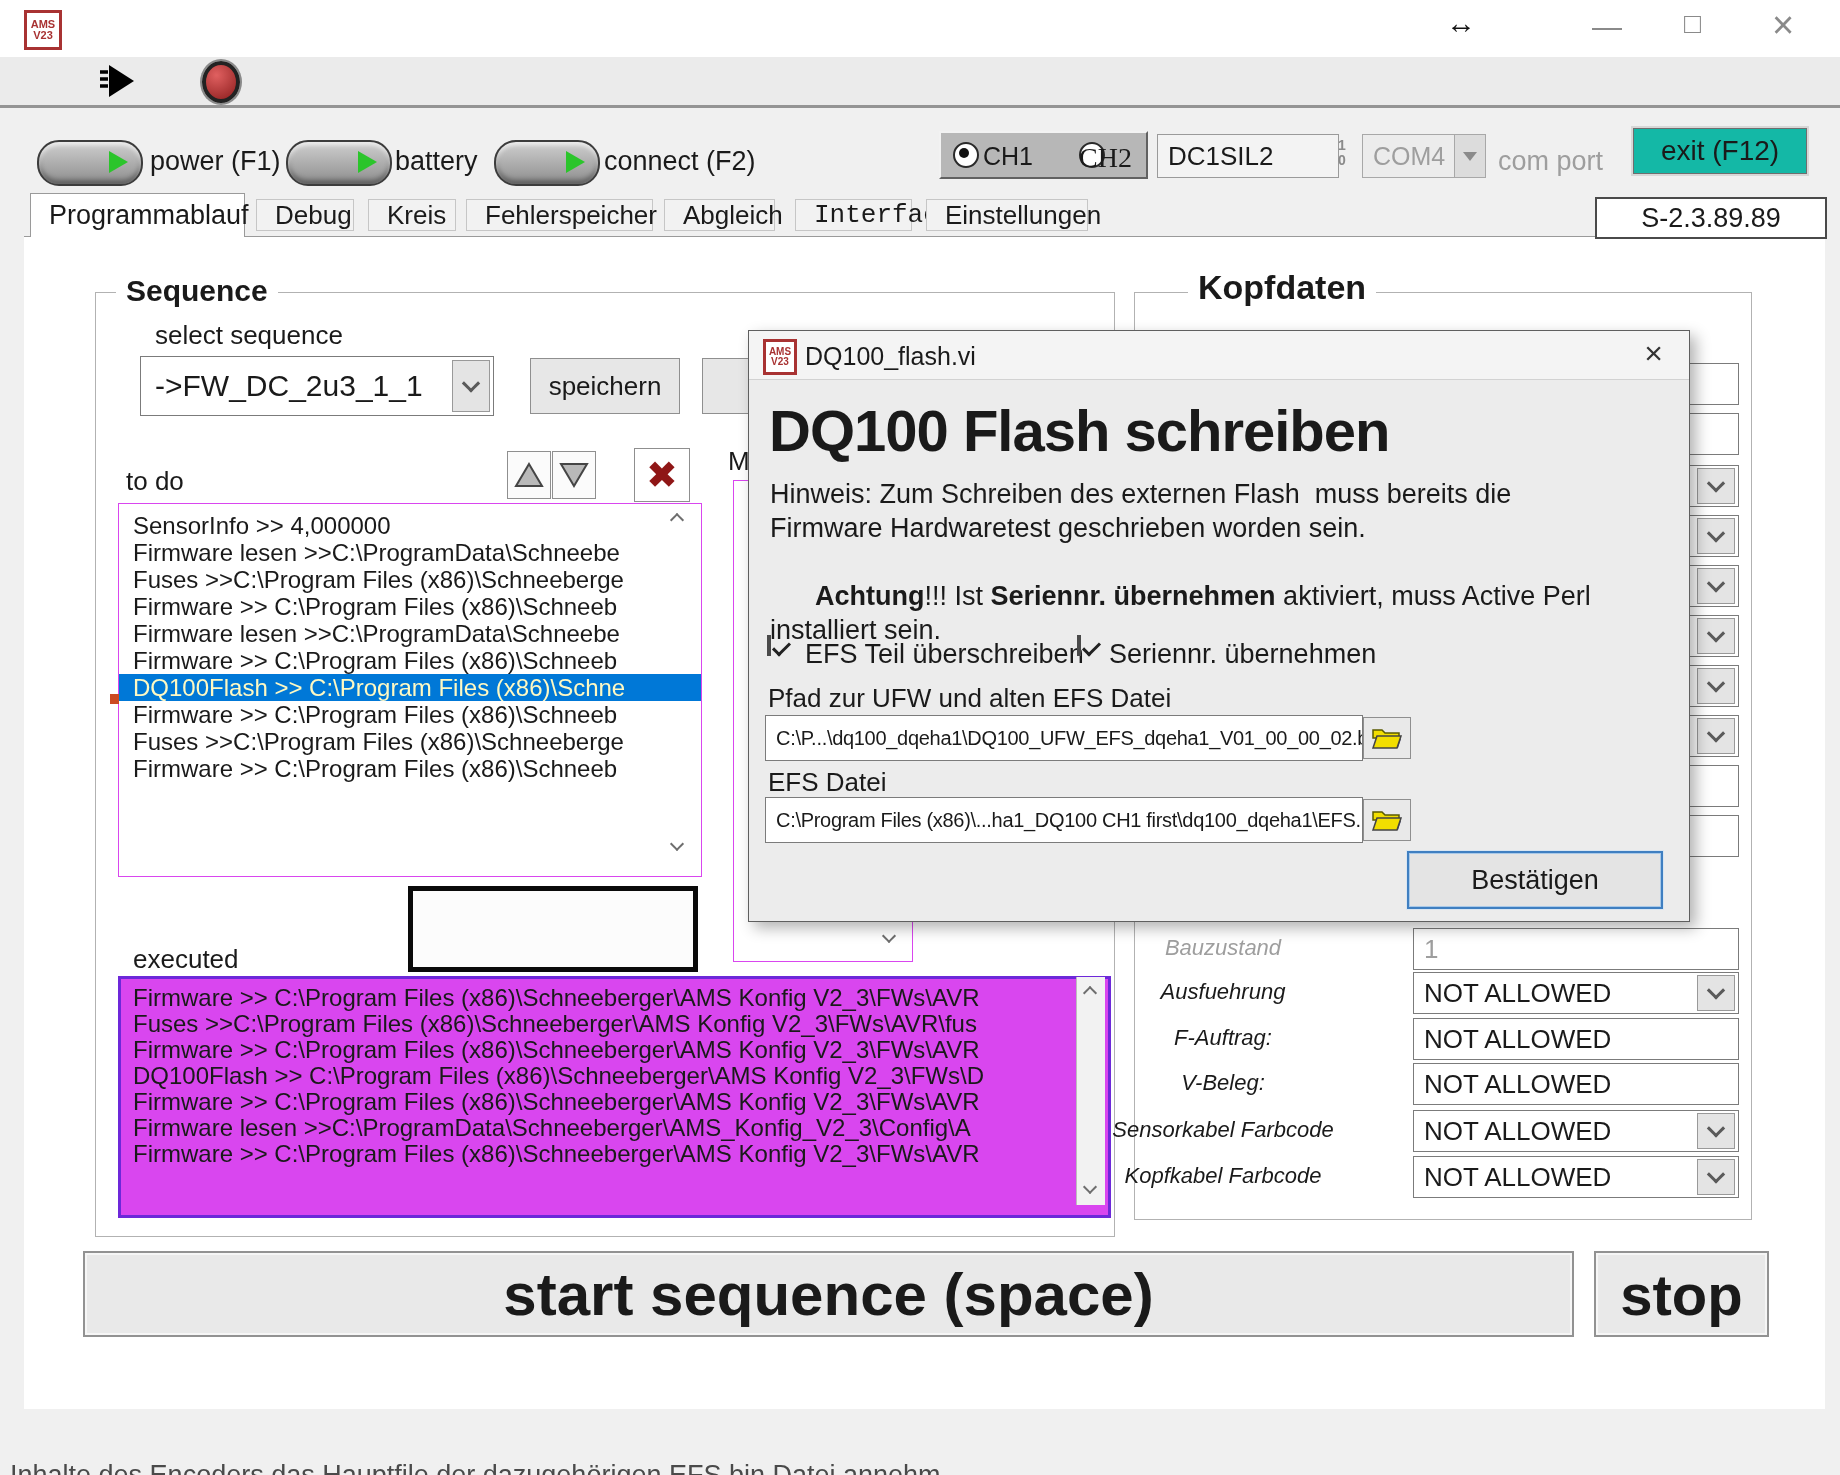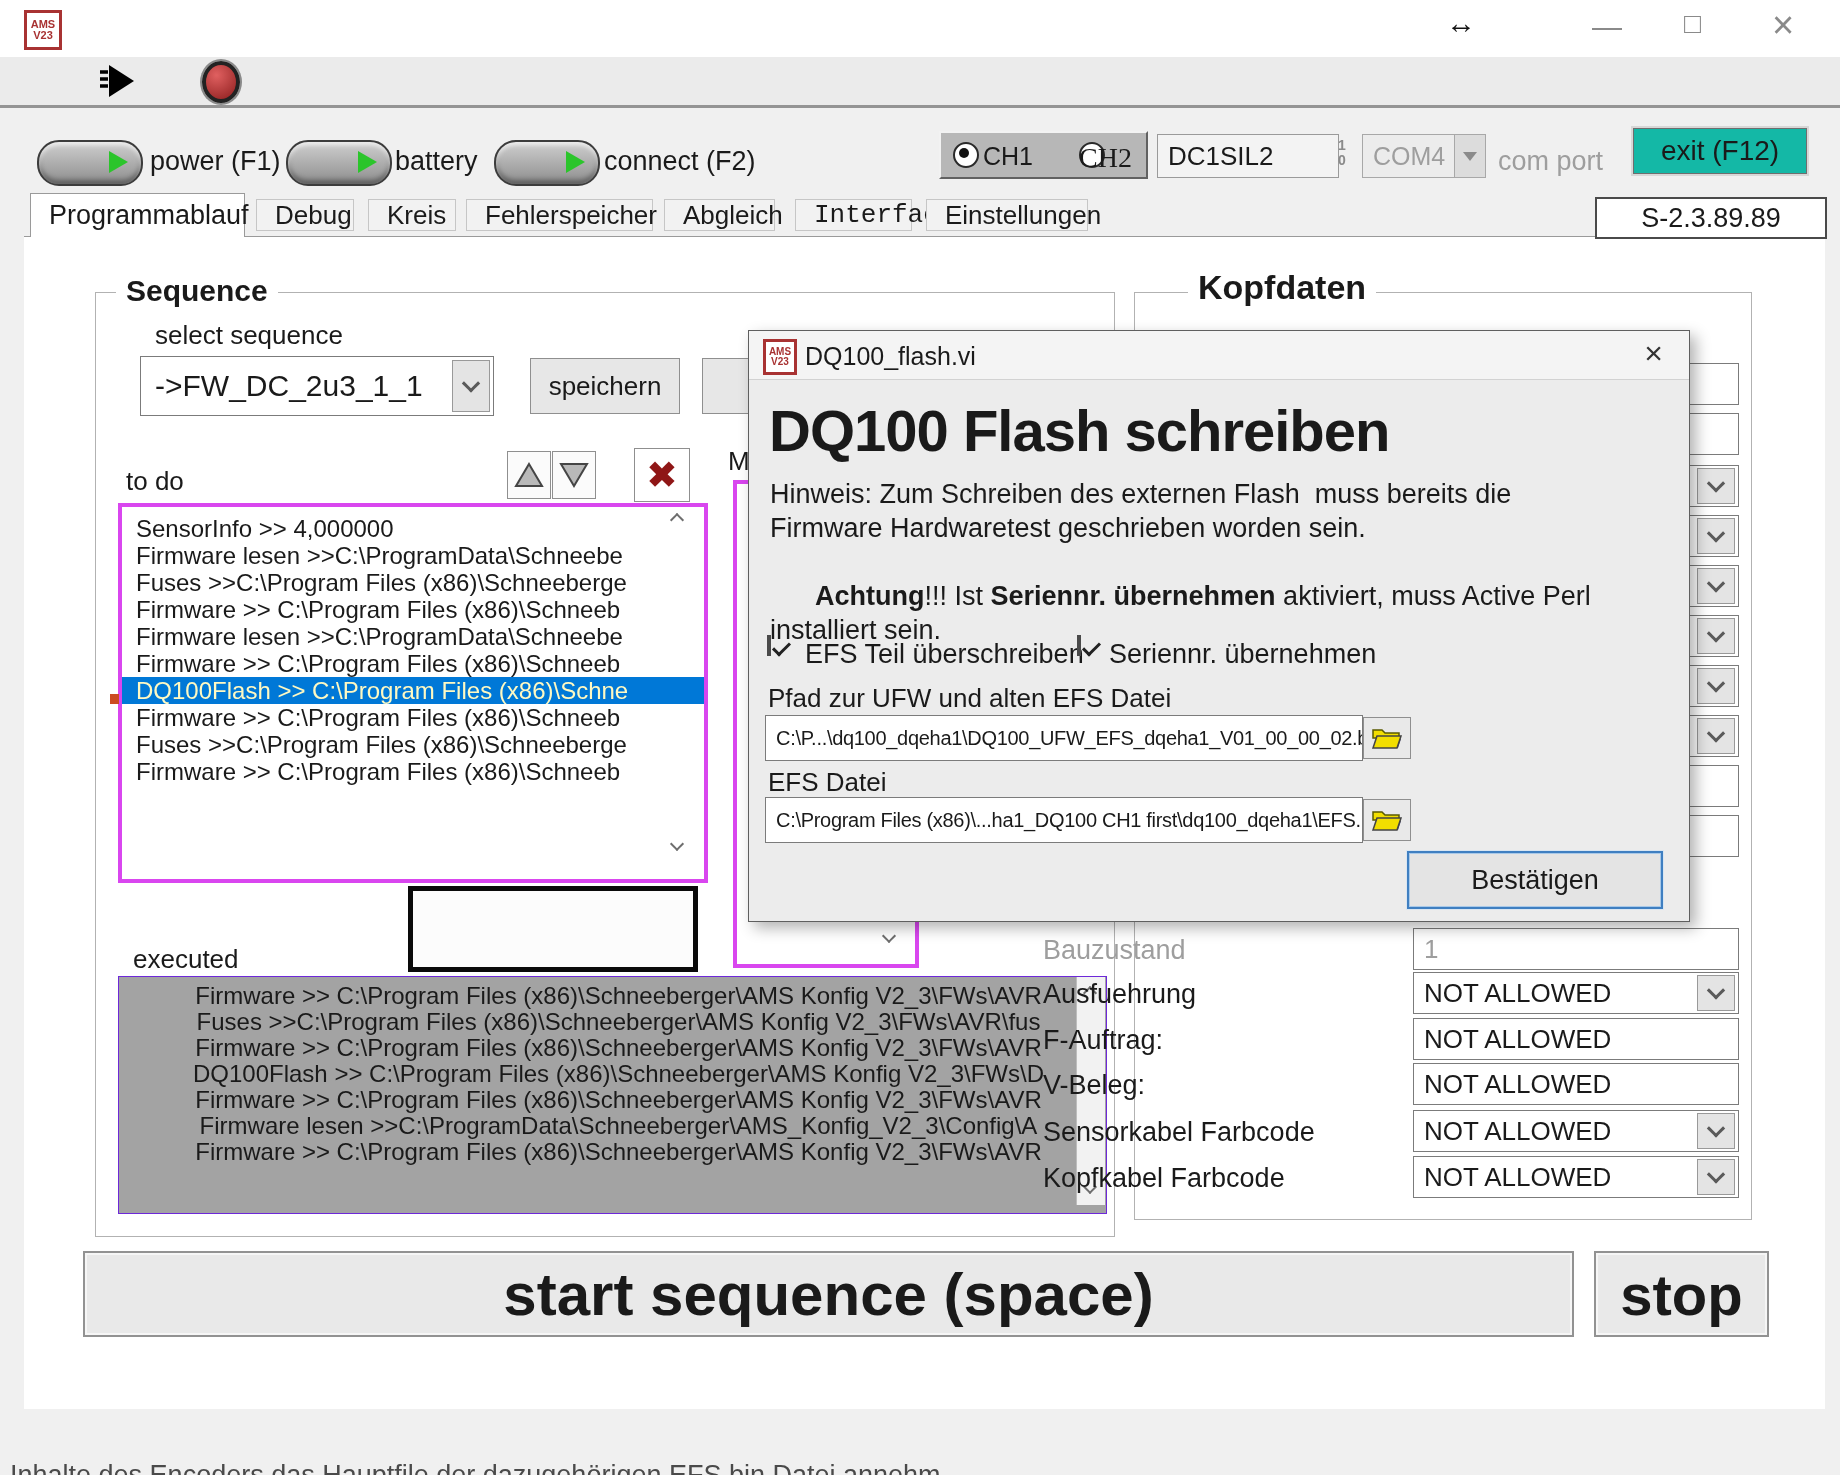--- a/index.html
+++ b/index.html
@@ -49,45 +49,45 @@
   .field{background:#fff;border:1px solid #7b7b7b;display:flex;align-items:center;overflow:hidden;white-space:nowrap;}
   .btn{background:#e7e7e7;border:1px solid #8f8f8f;display:flex;align-items:center;justify-content:center;}
   .chevbox{position:absolute;background:#e4e4e4;border:1px solid #999;}
   .dd::after{content:"";position:absolute;left:50%;top:50%;width:10px;height:10px;
        border-right:3px solid #5a5a5a;border-bottom:3px solid #5a5a5a;transform:translate(-50%,-70%) rotate(45deg);}
   .sv{position:absolute;width:18px;height:14px;}
   .sv::after{content:"";position:absolute;left:4px;top:1px;width:8px;height:8px;
        border-right:2px solid #6e6e6e;border-bottom:2px solid #6e6e6e;transform:rotate(45deg);}
   .sv.up::after{transform:rotate(-135deg);top:5px;}
   
-  .listbox{background:#fff;border:4px solid #d946ef;overflow:hidden;}
+  .listbox{background:#fff;border:1px solid #d946ef;overflow:hidden;}
   .lrow{white-space:nowrap;overflow:hidden;font-size:24px;line-height:27px;padding-left:14px;}
   .lrow.sel{background:#0078d7;color:#fef9c3;}
-  .exec-box{background:#a3a3a3;border:1px solid #6d28d9;overflow:hidden;text-align:center;}
+  .exec-box{background:#d946ef;border:3px solid #6d28d9;overflow:hidden;}
   .exec-box .lrow{font-size:24px;line-height:26px;padding-left:12px;}
   .marker{background:#cc4a22;}
   .blackbox{background:#fcfcfc;border:5px solid #0a0a0a;}
   
   .dialog{left:748px;top:330px;width:940px;height:590px;background:#ececec;border:1px solid #5f5f5f;
           box-shadow:6px 6px 14px rgba(0,0,0,.3);z-index:50;}
   .dlg-titlebar{left:0;top:0;width:100%;height:48px;background:#f4f4f4;border-bottom:1px solid #d2d2d2;}
   .dlg-title{font-size:25px;}
   .dlg-close{font-size:32px;color:#333;line-height:1;}
   .dlg-heading{font-size:58px;font-weight:800;letter-spacing:-1px;}
   .dlg-text{font-size:27px;line-height:34px;white-space:pre-wrap;}
   .cb{width:26px;height:26px;background:#fff;border:2px solid #4a4a4a;position:relative;}
   .cb::after{content:"";position:absolute;left:4px;top:5px;width:14px;height:7px;
        border-left:3px solid #222;border-bottom:3px solid #222;transform:rotate(-45deg);}
   .cb-label{font-size:27px;}
   .path-field{font-size:20px;letter-spacing:-0.3px;padding-left:10px;}
   .folder-btn{background:#e9e9e9;border:1px solid #8f8f8f;display:flex;align-items:center;justify-content:center;}
   .default-btn{background:#e4e4e4;border:2px solid #3f7fc1;box-shadow:inset 0 0 0 1px #a9c9e8,0 0 0 1px #d9e6f2;
           display:flex;align-items:center;justify-content:center;font-size:27px;}
   
-  .kd-label{position:absolute;width:360px;text-align:left;font-size:27px;}
+  .kd-label{position:absolute;width:360px;text-align:center;font-size:22px;font-style:italic;}
   .kd-value{font-size:26px;padding-left:10px;}
   
   .big-btn{background:#e9e9e9;border:2px solid #929292;box-shadow:inset 0 0 0 2px #f6f6f6;
           display:flex;align-items:center;justify-content:center;font-weight:bold;}
   .statusband{left:0;top:1408px;width:1840px;height:67px;background:#f0f0f0;}
   .status-tab{background:#e9e9e9;border:1px solid #a9a9a9;display:flex;align-items:center;justify-content:center;font-size:26px;}
   .status-field{background:#fff;border:1px solid #bdbdbd;display:flex;align-items:center;font-size:26px;}
   .clip-text{font-size:27px;color:#4a4a4a;white-space:nowrap;}
 </style>
 </head>

